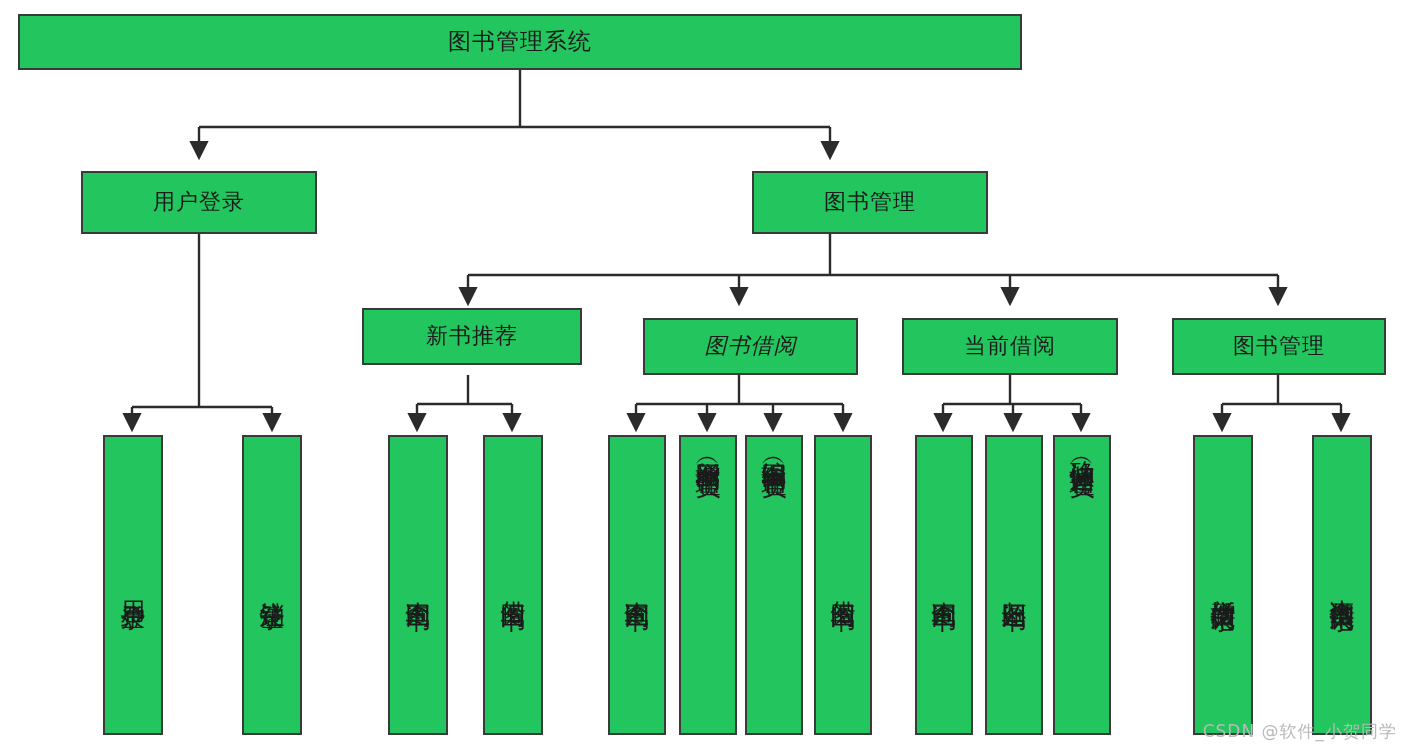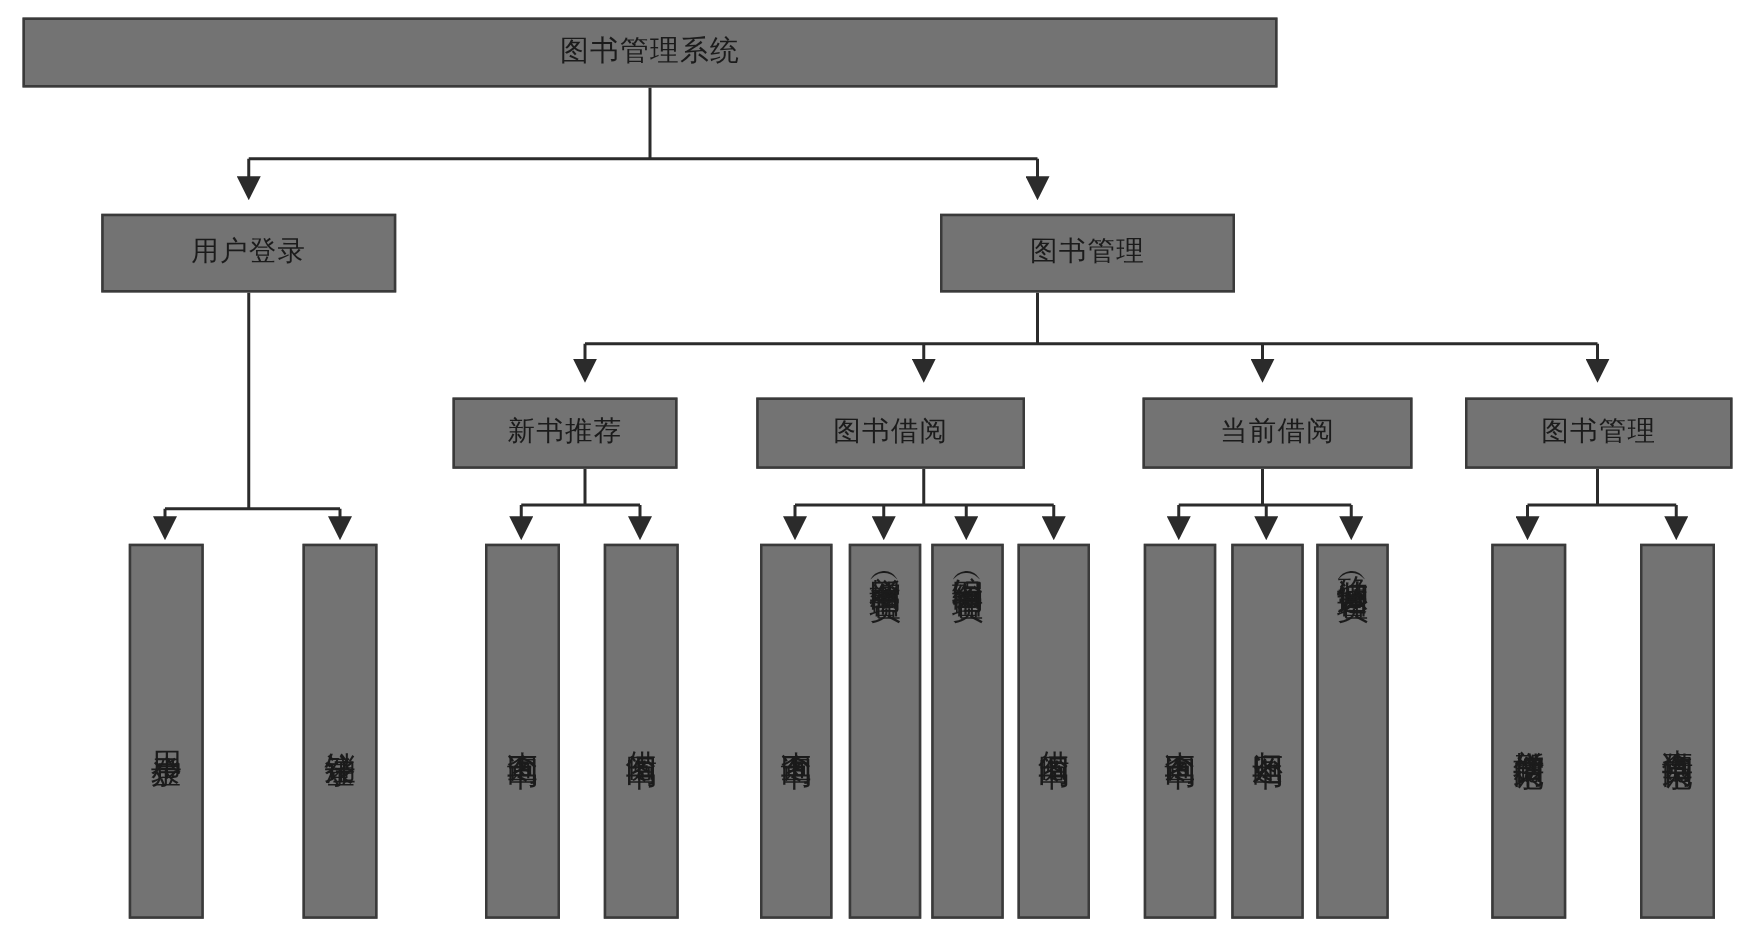--- a/index.html
+++ b/index.html
@@ -14,21 +14,21 @@
   #canvas {
     position: relative;
     width: 1405px;
     height: 747px;
     background: #ffffff;
     overflow: hidden;
   }
   .node {
     position: absolute;
     box-sizing: border-box;
-    background: #737373;
+    background: #22c55e;
     border: 2px solid #3a3a3a;
     display: flex;
     align-items: center;
     justify-content: center;
     color: #1b1b1b;
   }
   .node.horiz {
     font-size: 22px;
     line-height: 1.2;
     letter-spacing: 1px;
@@ -144,29 +144,29 @@
   </div>
 
   <div class="node horiz" style="left:81px; top:171px; width:236px; height:63px;">
     <span>用户登录</span>
   </div>
 
   <div class="node horiz" style="left:752px; top:171px; width:236px; height:63px;">
     <span>图书管理</span>
   </div>
 
-  <div class="node horiz" style="left:362px; top:318px; width:180px; height:57px;">
+  <div class="node horiz" style="left:362px; top:308px; width:220px; height:57px;">
     <span>新书推荐</span>
   </div>
 
-  <div class="node horiz" style="left:605px; top:318px; width:215px; height:57px;">
+  <div class="node horiz" style="left:643px; top:318px; width:215px; height:57px;font-style:italic;">
     <span>图书借阅</span>
   </div>
 
-  <div class="node horiz" style="left:902px; top:318px; width:216px; height:57px;margin-left:12px;">
+  <div class="node horiz" style="left:902px; top:318px; width:216px; height:57px;">
     <span>当前借阅</span>
   </div>
 
   <div class="node horiz" style="left:1172px; top:318px; width:214px; height:57px;">
     <span>图书管理</span>
   </div>
 
   <div class="node leaf" style="left:103px; top:435px; width:60px; height:300px;">
     <span class="vtext centered">用户登录</span>
   </div>
@@ -212,14 +212,15 @@
   </div>
 
   <div class="node leaf" style="left:1193px; top:435px; width:60px; height:300px;">
     <span class="vtext centered">新增借阅记录</span>
   </div>
 
   <div class="node leaf" style="left:1312px; top:435px; width:60px; height:300px;">
     <span class="vtext centered">查询借阅记录</span>
   </div>
 
+  <div class="watermark">CSDN @软件_小贺同学</div>
 
 </div>
 
 </body></html>

